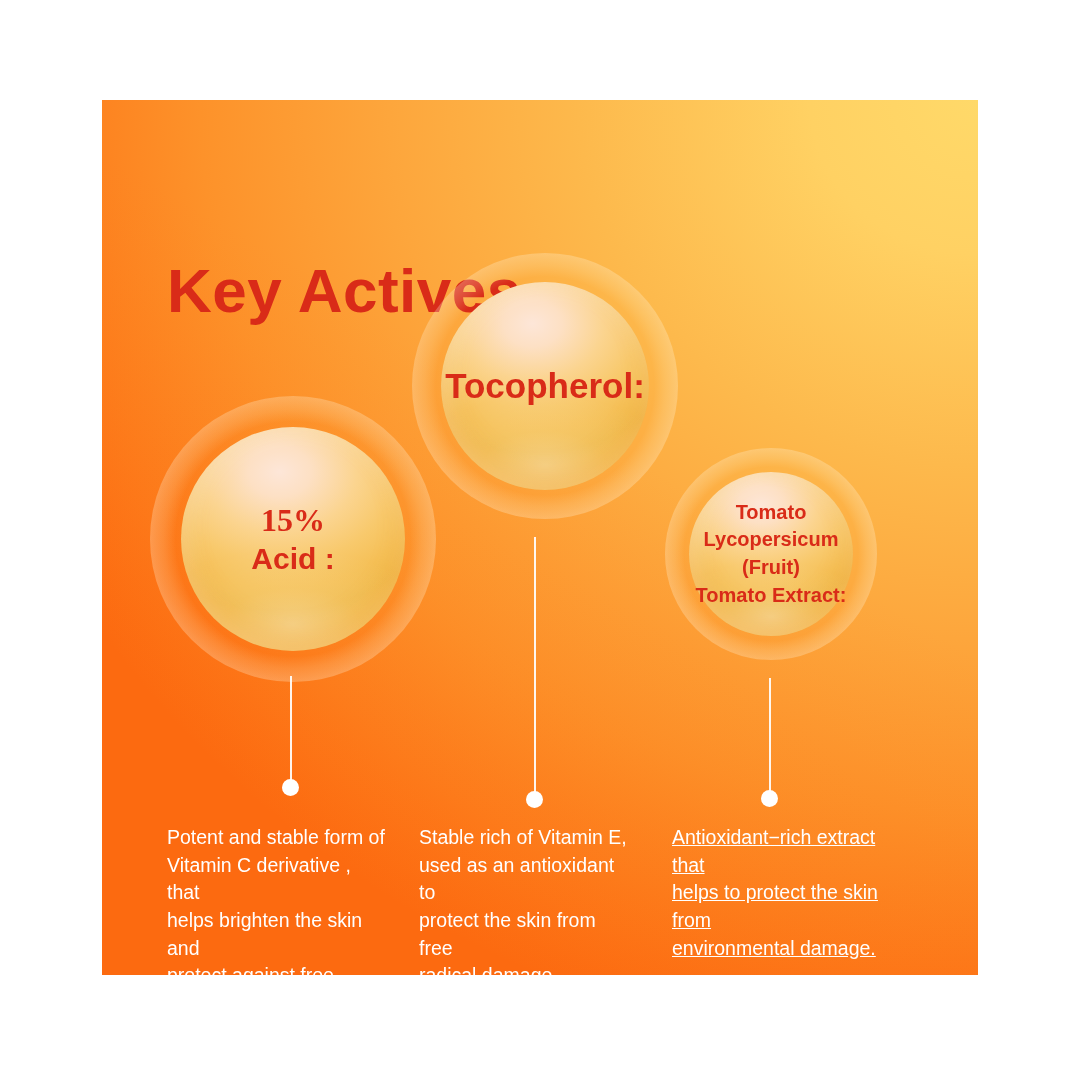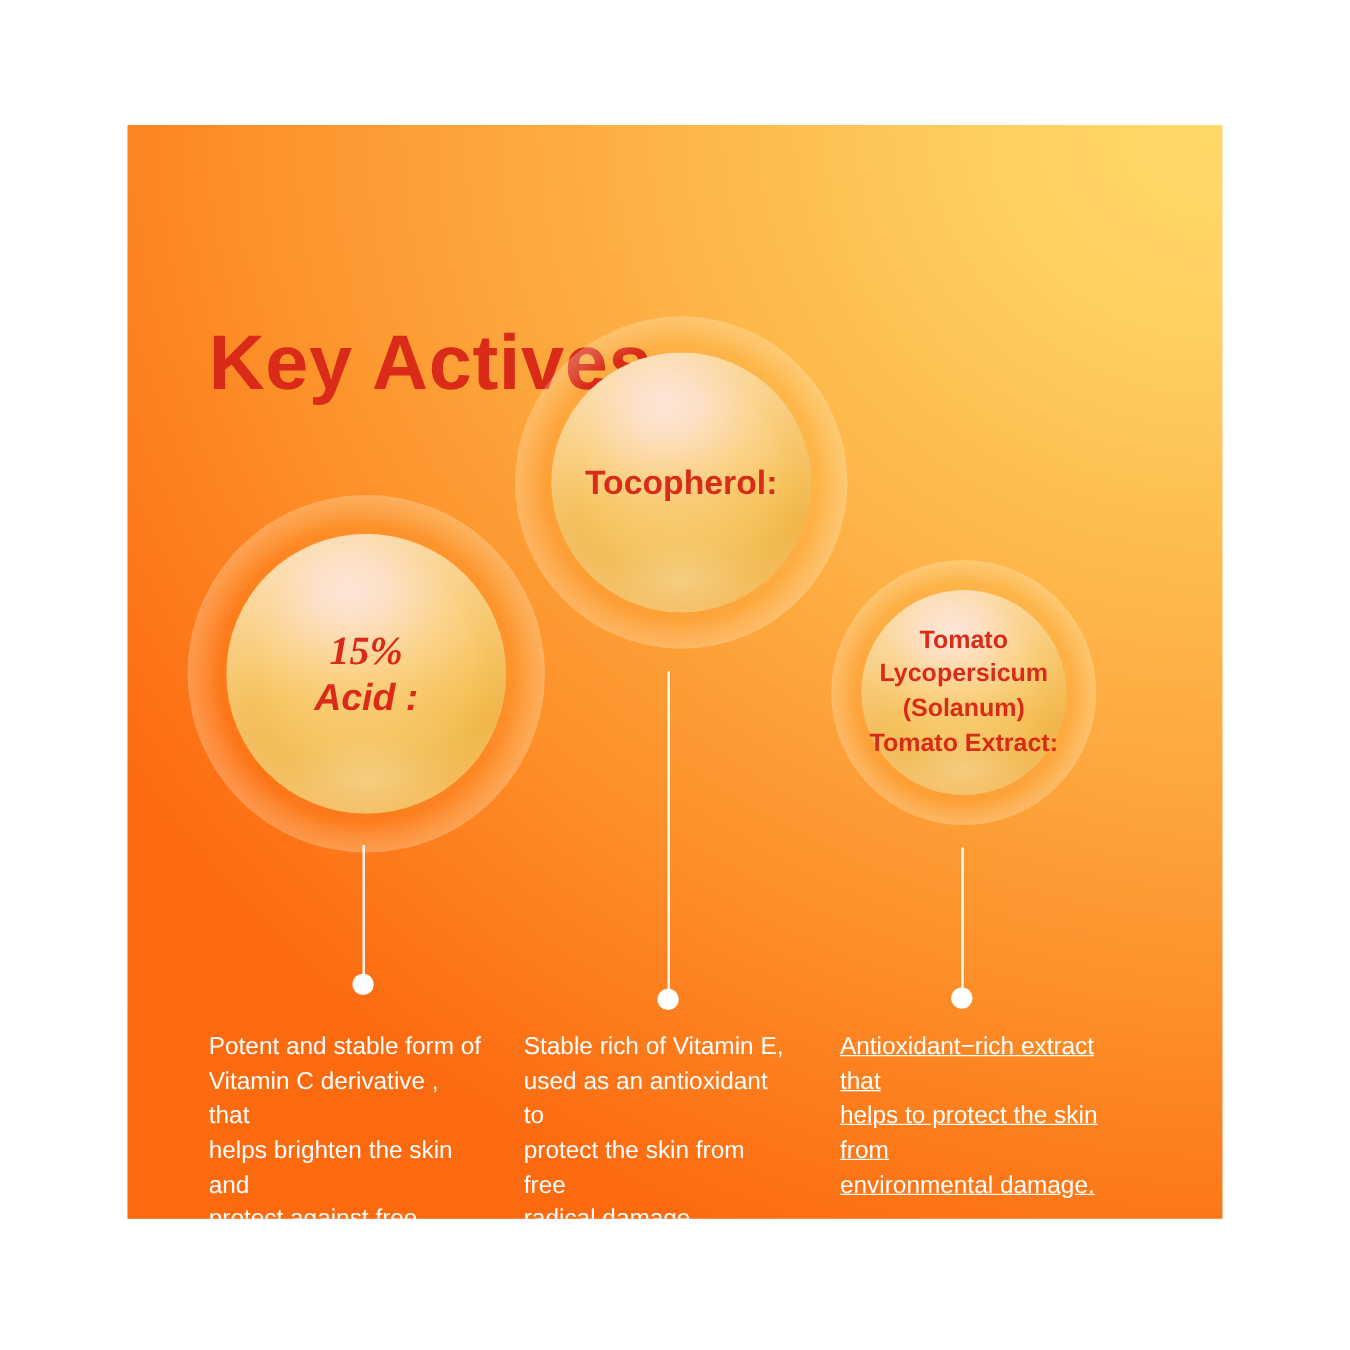--- a/index.html
+++ b/index.html
@@ -115,28 +115,28 @@
     font-weight: bold;
     text-align: center;
     pointer-events: none;
   }
   .serif-line { font-family: "Liberation Serif", serif; }
 
   
   #bubble-ascorbic { left: 48px; top: 296px; width: 286px; height: 286px; }
   #bubble-ascorbic .sphere { left: 31px; top: 31px; width: 224px; height: 224px; }
   #bubble-ascorbic .sheen  { left: 31px; top: 31px; width: 224px; height: 224px; }
-  #bubble-ascorbic .label  { font-size: 30px; line-height: 1.27; font-style: italic; }
+  #bubble-ascorbic .label  { font-size: 30px; line-height: 1.27; }
   #bubble-ascorbic .label .serif-line { font-size: 32px; }
 
   
   #bubble-tocopherol { left: 310px; top: 153px; width: 266px; height: 266px; }
   #bubble-tocopherol .sphere { left: 29px; top: 29px; width: 208px; height: 208px; }
   #bubble-tocopherol .sheen  { left: 29px; top: 29px; width: 208px; height: 208px; }
-  #bubble-tocopherol .label  { font-size: 27px; line-height: 1.2; }
+  #bubble-tocopherol .label  { font-size: 35px; line-height: 1.2; }
 
   
   #bubble-tomato { left: 563px; top: 348px; width: 212px; height: 212px; }
   #bubble-tomato .sphere { left: 24px; top: 24px; width: 164px; height: 164px; }
   #bubble-tomato .sheen  { left: 24px; top: 24px; width: 164px; height: 164px; }
   #bubble-tomato .label  { font-size: 20px; line-height: 1.38; }
 
   
   .connector-line {
     position: absolute;
@@ -192,21 +192,21 @@
     </div>
   </div>
 
   <div class="bubble" id="bubble-tomato">
     <div class="halo"></div>
     <div class="sphere"></div>
     <div class="sheen"></div>
     <div class="label">
       <span>Tomato</span>
       <span>Lycopersicum</span>
-      <span>(Solanum)</span>
+      <span>(Fruit)</span>
       <span>Tomato Extract:</span>
     </div>
   </div>
 
   <div class="connector-line" style="left:188px; top:576px; height:111px;"></div>
   <div class="connector-dot" style="left:180px; top:679px;"></div>
 
   <div class="connector-line" style="left:432px; top:437px; height:262px;"></div>
   <div class="connector-dot" style="left:424px; top:691px;"></div>
 

